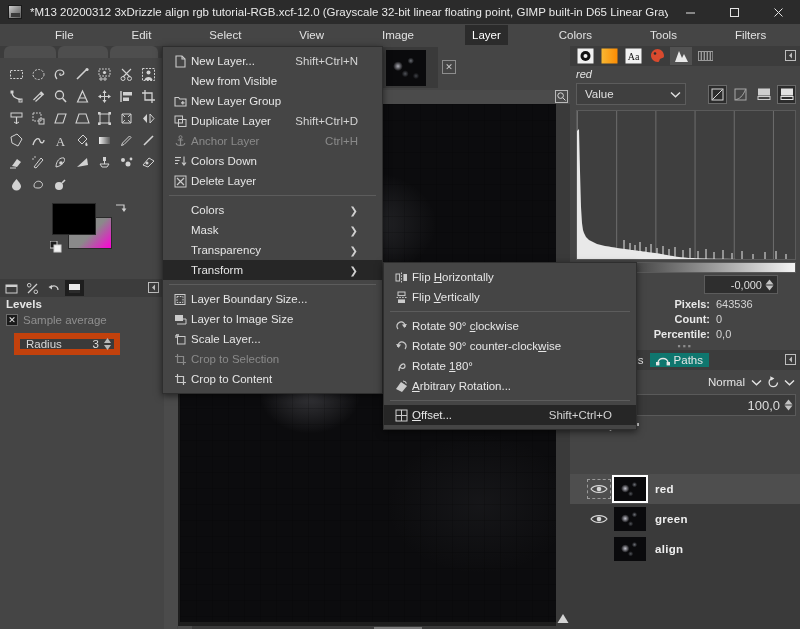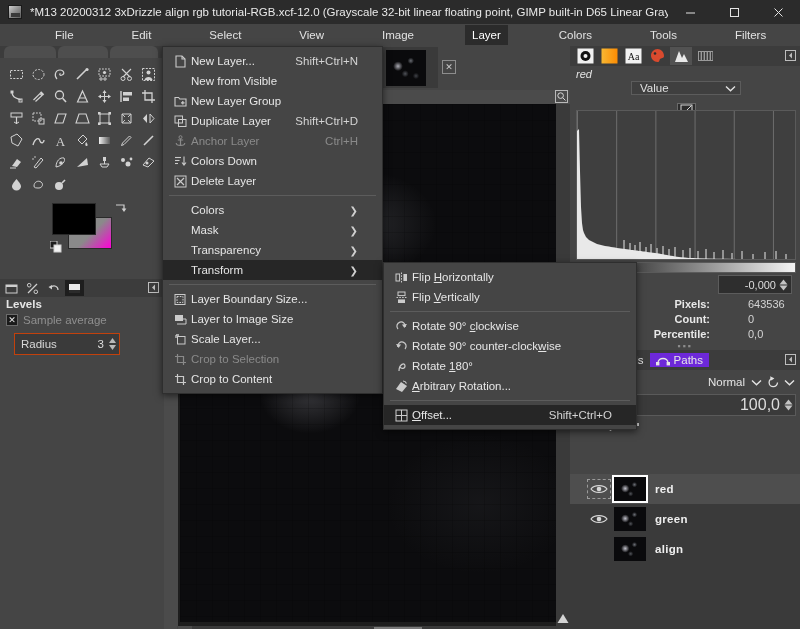--- a/index.html
+++ b/index.html
@@ -96,21 +96,21 @@
 
   .optbody{ position:absolute; left:0; top:251px; width:128px; height:90px; background:#454545; }
   .opt-title{ font-weight:bold; font-size:11.5px; color:#e6e6e6; padding:1px 0 4px 6px; }
   .opt-row{ display:flex; align-items:center; padding-left:6px; gap:5px; }
   .checkbox{
     width:12px;height:12px;background:#1b1b1b;border:1px solid #6b6b6b;
     display:flex;align-items:center;justify-content:center;color:#e8e8e8;font-size:9px;
   }
   .opt-dim{ color:#8f8f8f; font-size:11.5px; }
   .spin{
-    margin:7px 8px 0 14px; height:22px; background:#3a3a3a; border:1px solid #c2410c;
+    margin:7px 8px 0 14px; height:22px; background:#3a3a3a; border:6px solid #c2410c;
     display:flex; align-items:center; padding:0 2px 0 6px; position:relative;
   }
   .spin .lab{ flex:1; color:#d8d8d8; }
   .spin .val{ color:#dddddd; padding-right:4px; }
   .spin .arrows{ display:flex; flex-direction:column; color:#b9b9b9; line-height:6px; font-size:8px;}
 
   
   .center{
     position:absolute; left:162px; top:46px; width:408px; height:583px; background:#454545;
   }
@@ -184,21 +184,21 @@
   }
   .rd-tabs{
     height:20px; background:#3c3c3c; display:flex; align-items:center; gap:2px; padding-left:4px;
   }
   .rd-tab{
     width:22px;height:18px;display:flex;align-items:center;justify-content:center;
   }
   .rd-tab.sel{ background:#525252; }
   .rd-collapse{ margin-left:auto; margin-right:4px; color:#bdbdbd; }
   .histname{ font-style:italic; font-size:11px; color:#e4e4e4; padding:2px 0 1px 6px; }
-  .histctrls{ display:flex; align-items:center; padding:0 4px 0 6px; gap:4px; height:26px;flex-direction:column; }
+  .histctrls{ display:flex; align-items:center; padding:0 4px 0 6px; gap:4px; height:26px; }
   .combo{
     width:110px;height:22px;background:#3f3f3f;border:1px solid #5c5c5c;
     display:flex;align-items:center;padding:0 4px 0 8px;color:#e0e0e0;font-size:11.5px;
   }
   .combo .cv{flex:1;}
   .ibtn{ width:19px;height:19px;display:flex;align-items:center;justify-content:center;color:#cfcfcf;}
   .ibtn.on{ background:#2c2c2c; border:1px solid #6a6a6a; }
   .histbox{
     margin:3px 4px 0 6px; height:150px; background:#3f3f3f; border:1px solid #5a5a5a;
     position:relative; overflow:hidden;
@@ -206,51 +206,51 @@
   .histgrid{position:absolute;inset:0;
     background-image:linear-gradient(to right,#6d6d6d 1px,transparent 1px);
     background-size:39.2px 100%;}
   .histsvg{position:absolute;left:0;bottom:0;}
   .gradbar{
     margin:2px 4px 0 6px; height:11px; border:1px solid #5a5a5a;
     background:linear-gradient(to right,#050505,#f4f4f4);
   }
   .statsarea{ position:relative; height:68px; padding-top:3px; }
   .statspin{
-    position:absolute; right:8px; top:2px; width:74px; height:19px;
+    position:absolute; right:22px; top:2px; width:74px; height:19px;
     background:#2e2e2e; border:1px solid #5c5c5c; display:flex;
     align-items:center; justify-content:flex-end; padding-right:3px; color:#ddd; font-size:11px;
   }
   .statspin .ar{ margin-left:3px; display:flex; flex-direction:column; font-size:7px; line-height:6px; color:#c3c3c3;}
   .statsrows{ position:absolute; left:6px; top:24px; right:6px; }
   .srow{ display:flex; font-size:11px; line-height:15px; }
   .srow .lv{ width:58px; color:#d4d4d4; }
   .srow .lk{ width:82px; text-align:right; font-weight:bold; color:#e8e8e8; padding-right:6px;}
-  .srow .lval{ color:#d4d4d4;margin-left:32px; }
+  .srow .lval{ color:#d4d4d4; }
   .griphandle{ text-align:center; color:#8d8d8d; font-size:9px; letter-spacing:2px; height:9px; }
   .lpt-tabs{
     height:20px; background:#3c3c3c; display:flex; align-items:center; padding-left:4px;
   }
   .lpt{
     display:flex;align-items:center;gap:4px;padding:1px 6px;color:#e6e6e6;font-size:11.5px;
   }
-  .lpt.sel{ background:#6d28d9; }
+  .lpt.sel{ background:#0f766e; }
   .lpt-collapse{ margin-left:auto;margin-right:4px;color:#bdbdbd; }
   .moderow{
     height:24px; display:flex; align-items:center; justify-content:flex-end; gap:4px;
     padding-right:5px; background:#454545;
   }
   .modecombo{
     width:74px;height:20px;background:#454545;display:flex;align-items:center;
     justify-content:flex-end;gap:6px;color:#e4e4e4;font-size:11.5px;
   }
   .opacityrow{
     height:22px; margin:0 4px 0 6px; background:#3a3a3a; border:1px solid #5a5a5a;
     display:flex; align-items:center; justify-content:flex-end; padding-right:2px;
-    color:#dcdcdc; font-size:16px;
+    color:#dcdcdc; font-size:13px;
   }
   .lockrow{ height:20px; display:flex; align-items:center; gap:10px; padding-left:34px; color:#cfcfcf;}
   .layerlist{ position:absolute; left:0; top:428px; width:230px; height:172px; background:#3a3a3a; }
   .lrow{ height:30px; display:flex; align-items:center; padding-left:16px; }
   .lrow.sel{ background:#4e4e4e; }
   .eye{ width:26px; display:flex; align-items:center; justify-content:center; color:#d8d8d8; }
   .eye.dashed{ outline:1px dashed #9b9b9b; outline-offset:-2px; height:22px;}
   .lthumb{
     width:32px;height:24px;margin-left:2px;
     background:

